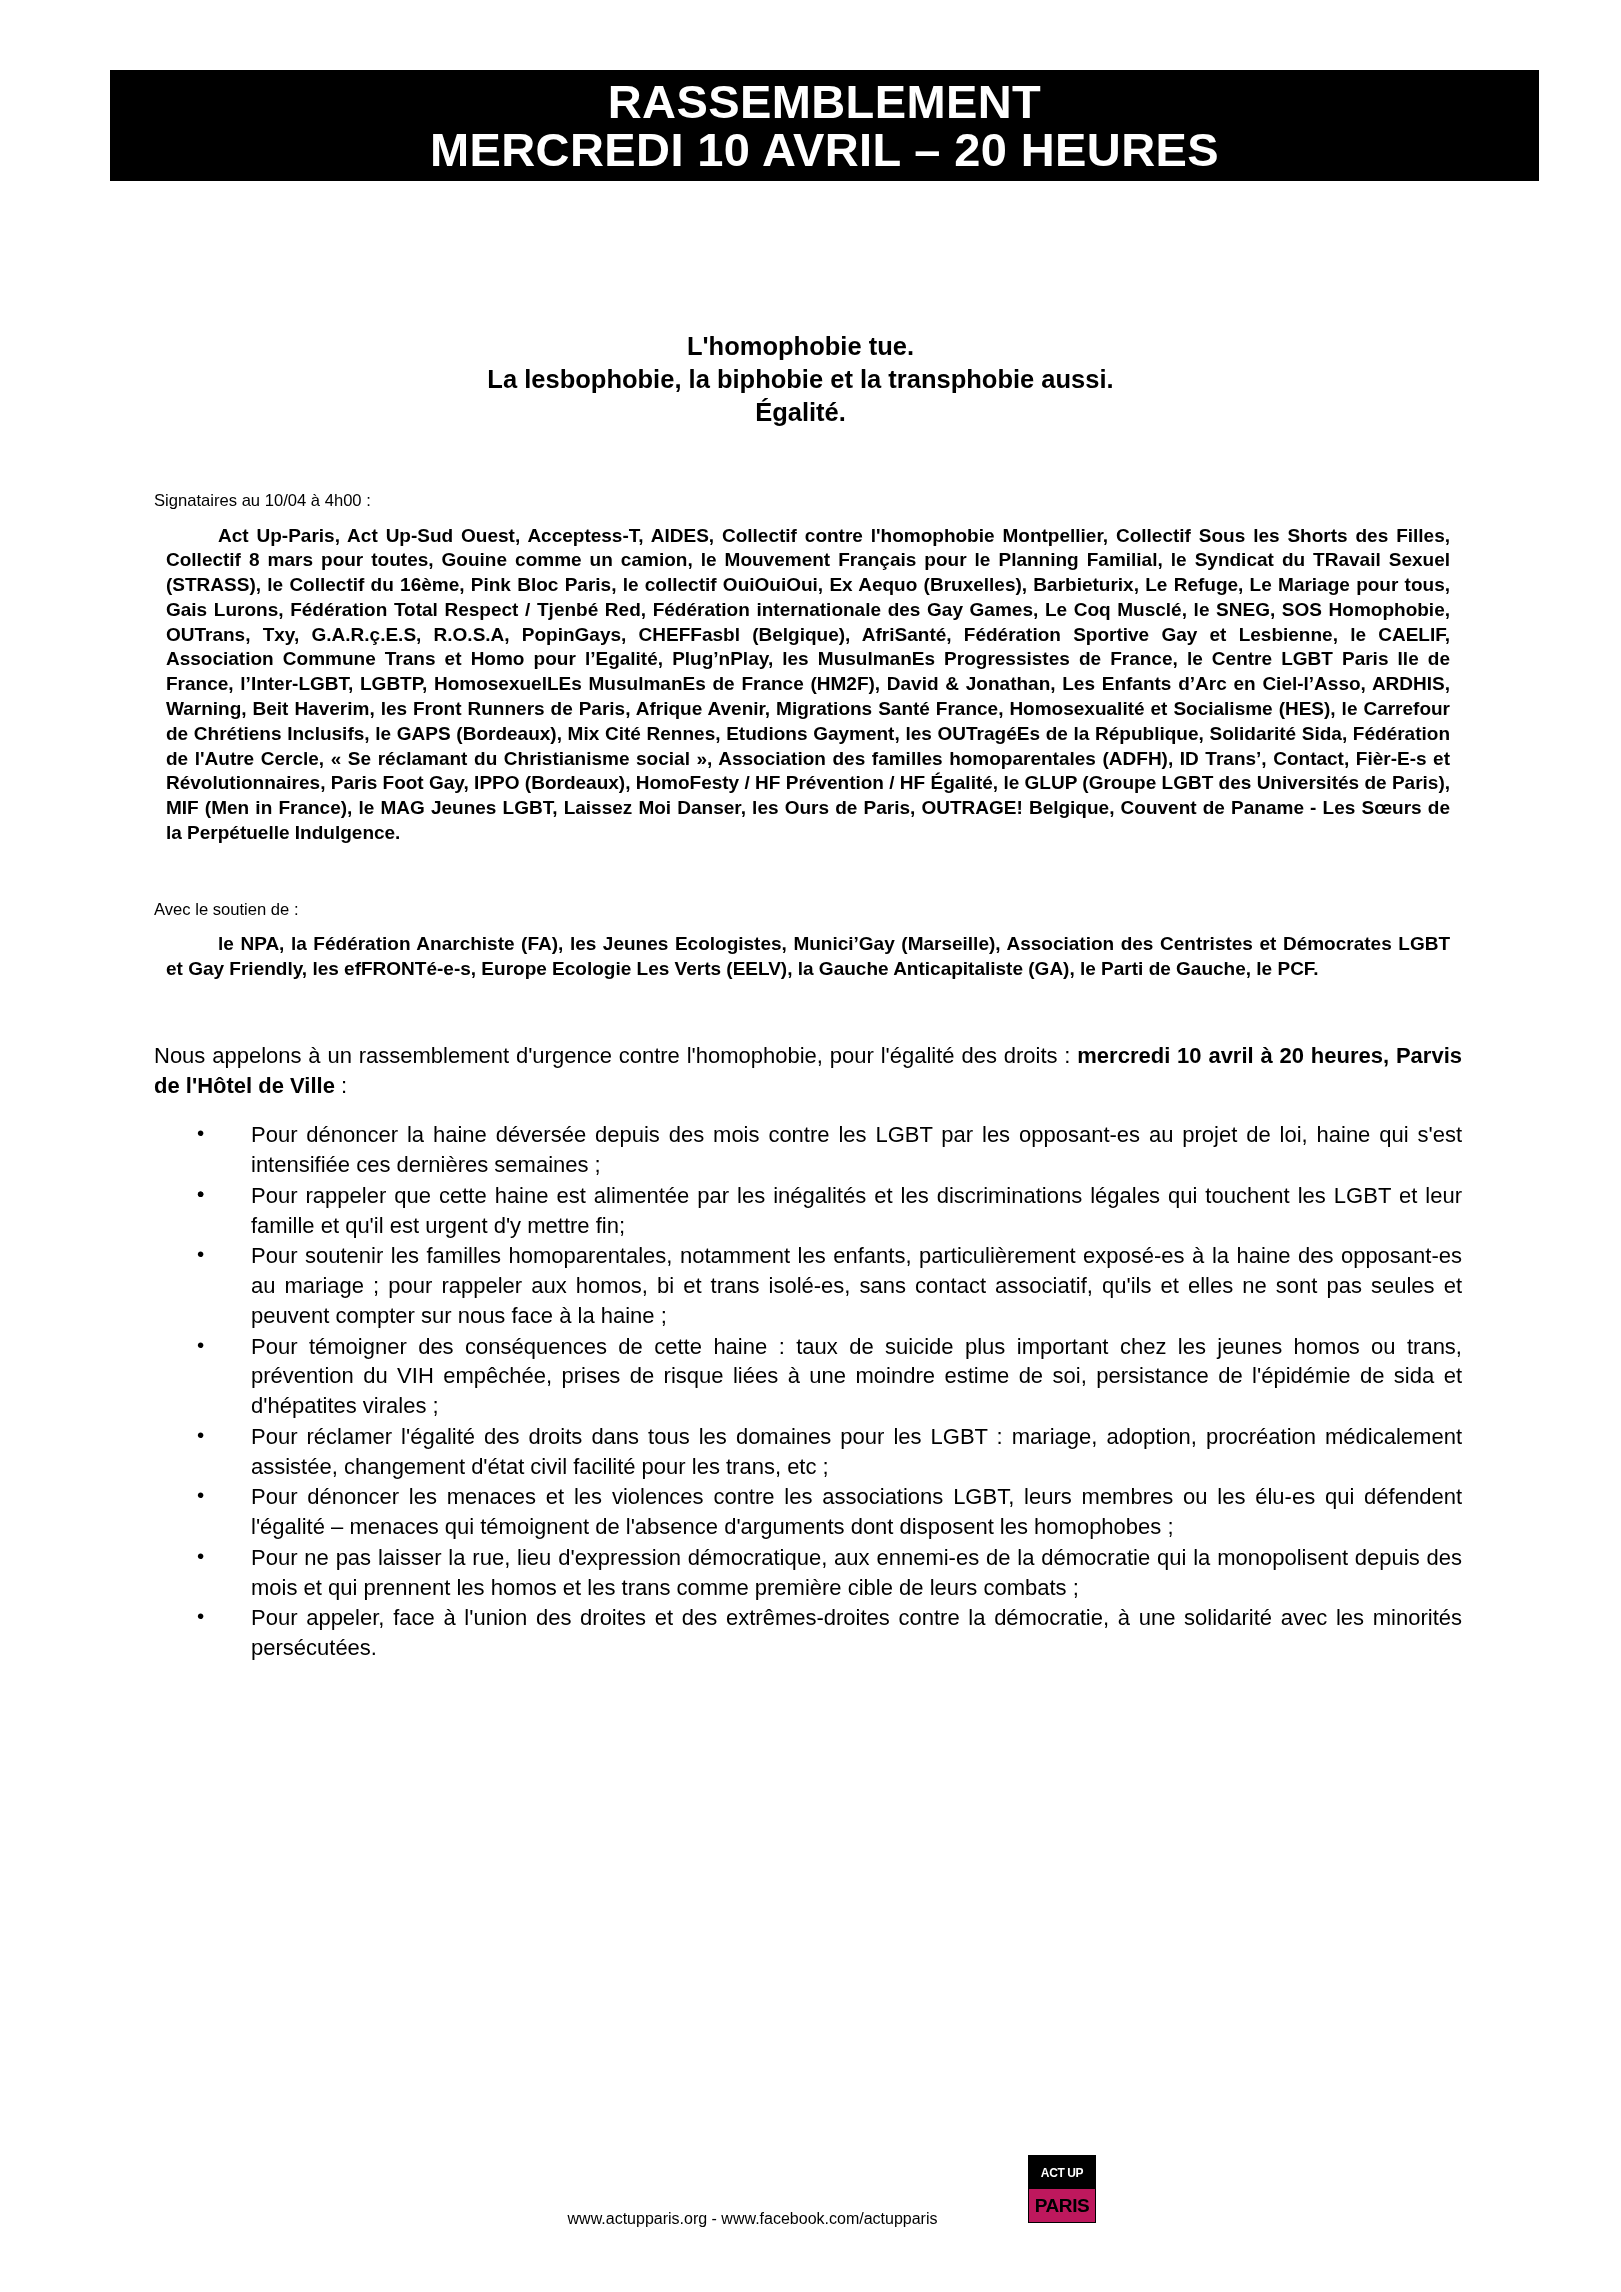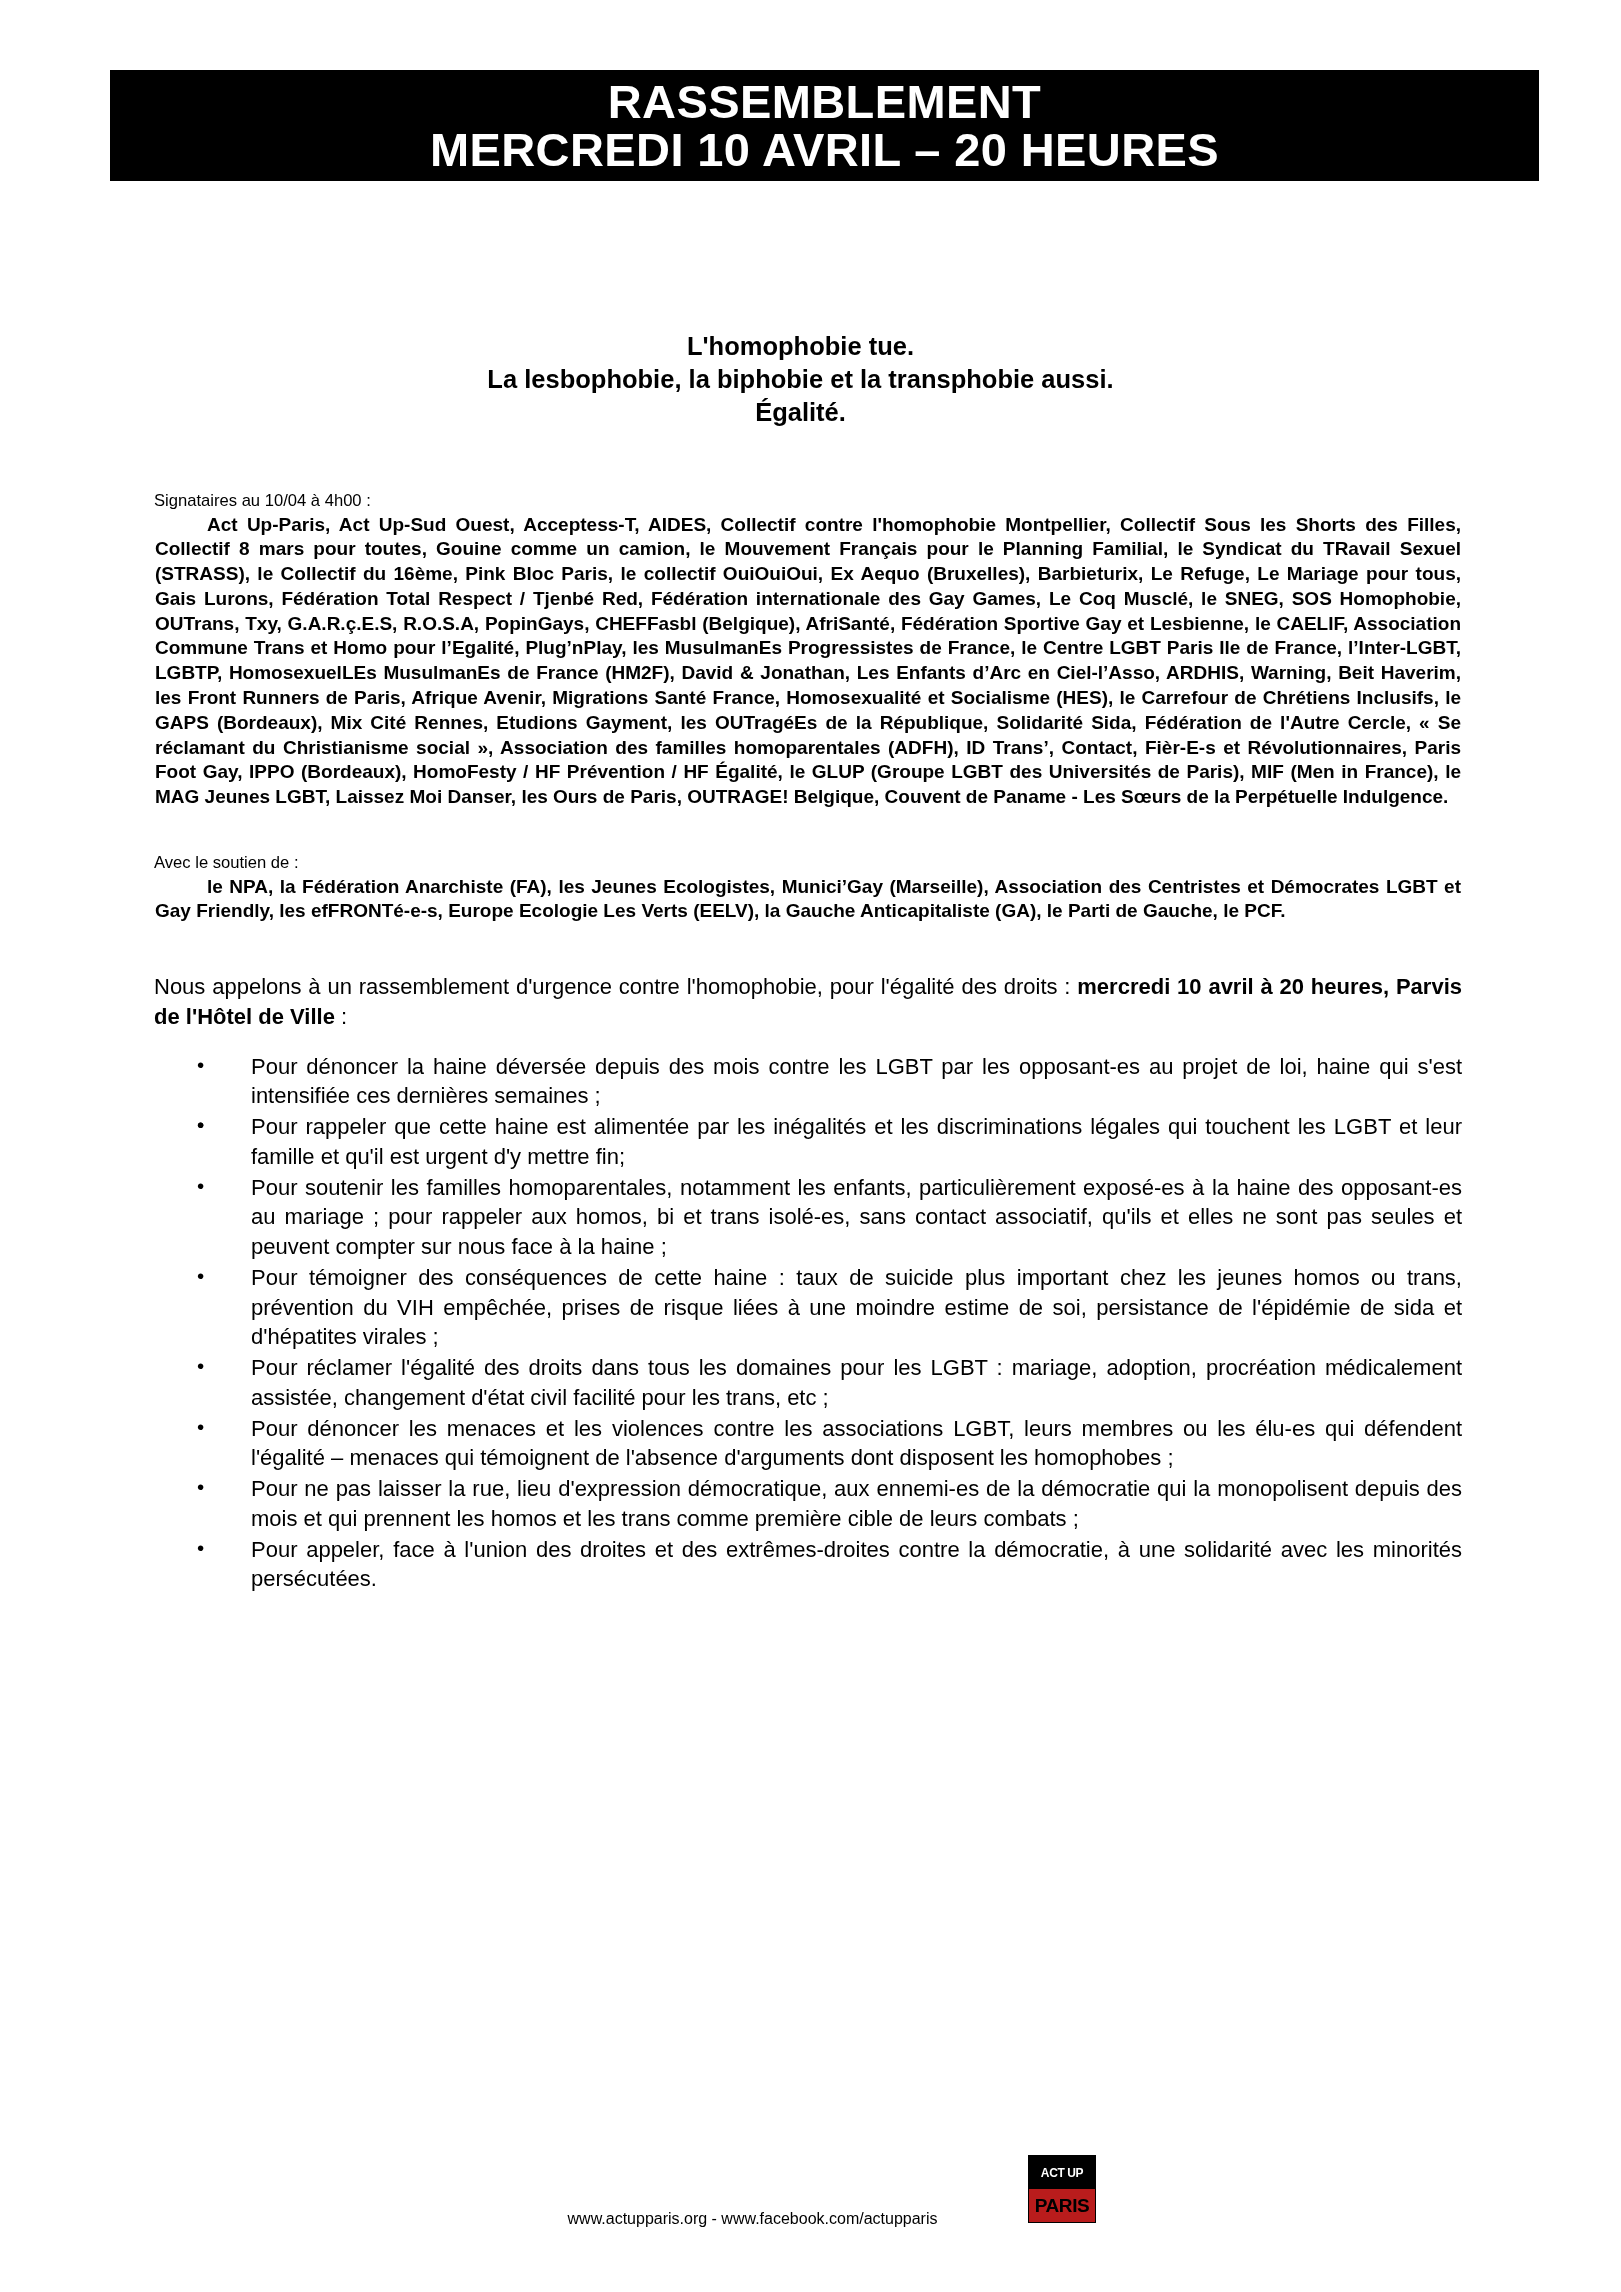--- a/index.html
+++ b/index.html
@@ -74,21 +74,21 @@
     font-size: 16.6px;
     line-height: 1.30;
     margin: 0 0 0.9px 0;
   }
   .sig-para {
     font-weight: bold;
     font-size: 19px;
     line-height: 1.305;
     text-align: justify;
     text-indent: 52px;
-    margin: 1px;
+    margin: 12px;
     hyphens: none;
   }
   .spacer-md { height: 41px; }
   .spacer-lg { height: 47px; }
 
   
   .call {
     font-size: 22px;
     line-height: 1.36;
     text-align: justify;
@@ -147,21 +147,21 @@
     display: flex;
     align-items: center;
     justify-content: center;
     font-weight: bold;
     font-size: 12px;
     letter-spacing: -0.4px;
     line-height: 1;
   }
   .logo-bottom {
     flex: 1 1 50%;
-    background: #b91c1c;
+    background: #be185d;
     color: #000000;
     display: flex;
     align-items: center;
     justify-content: center;
     font-weight: bold;
     font-size: 19px;
     letter-spacing: -0.4px;
     line-height: 1;
   }
 </style>

